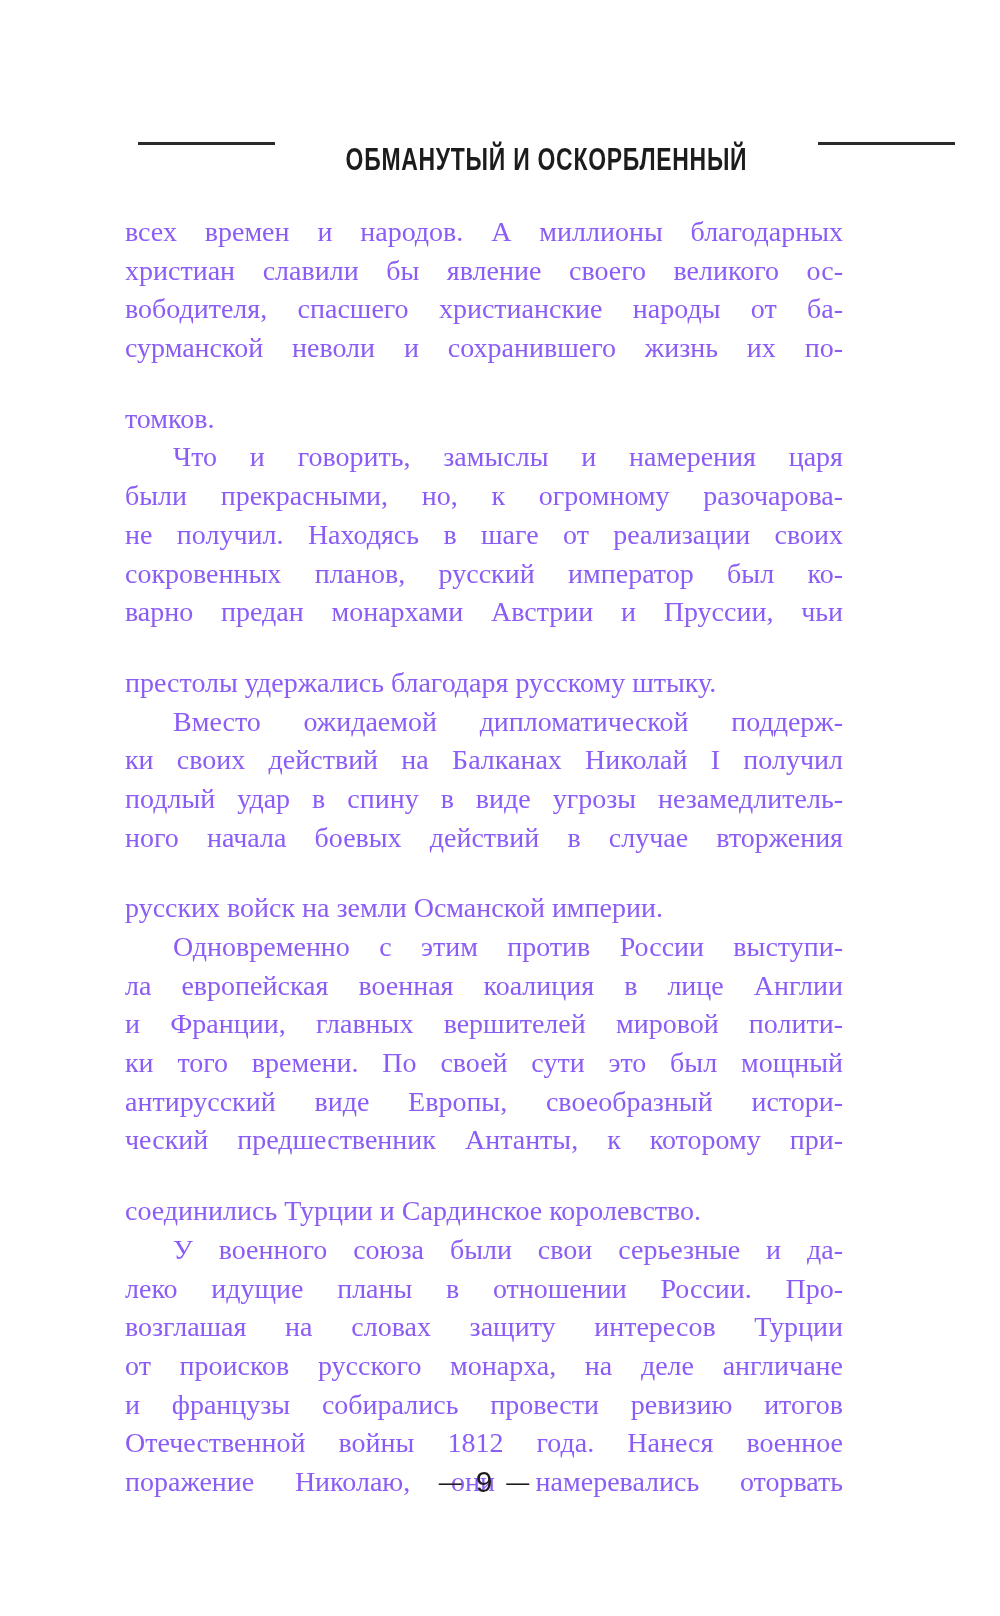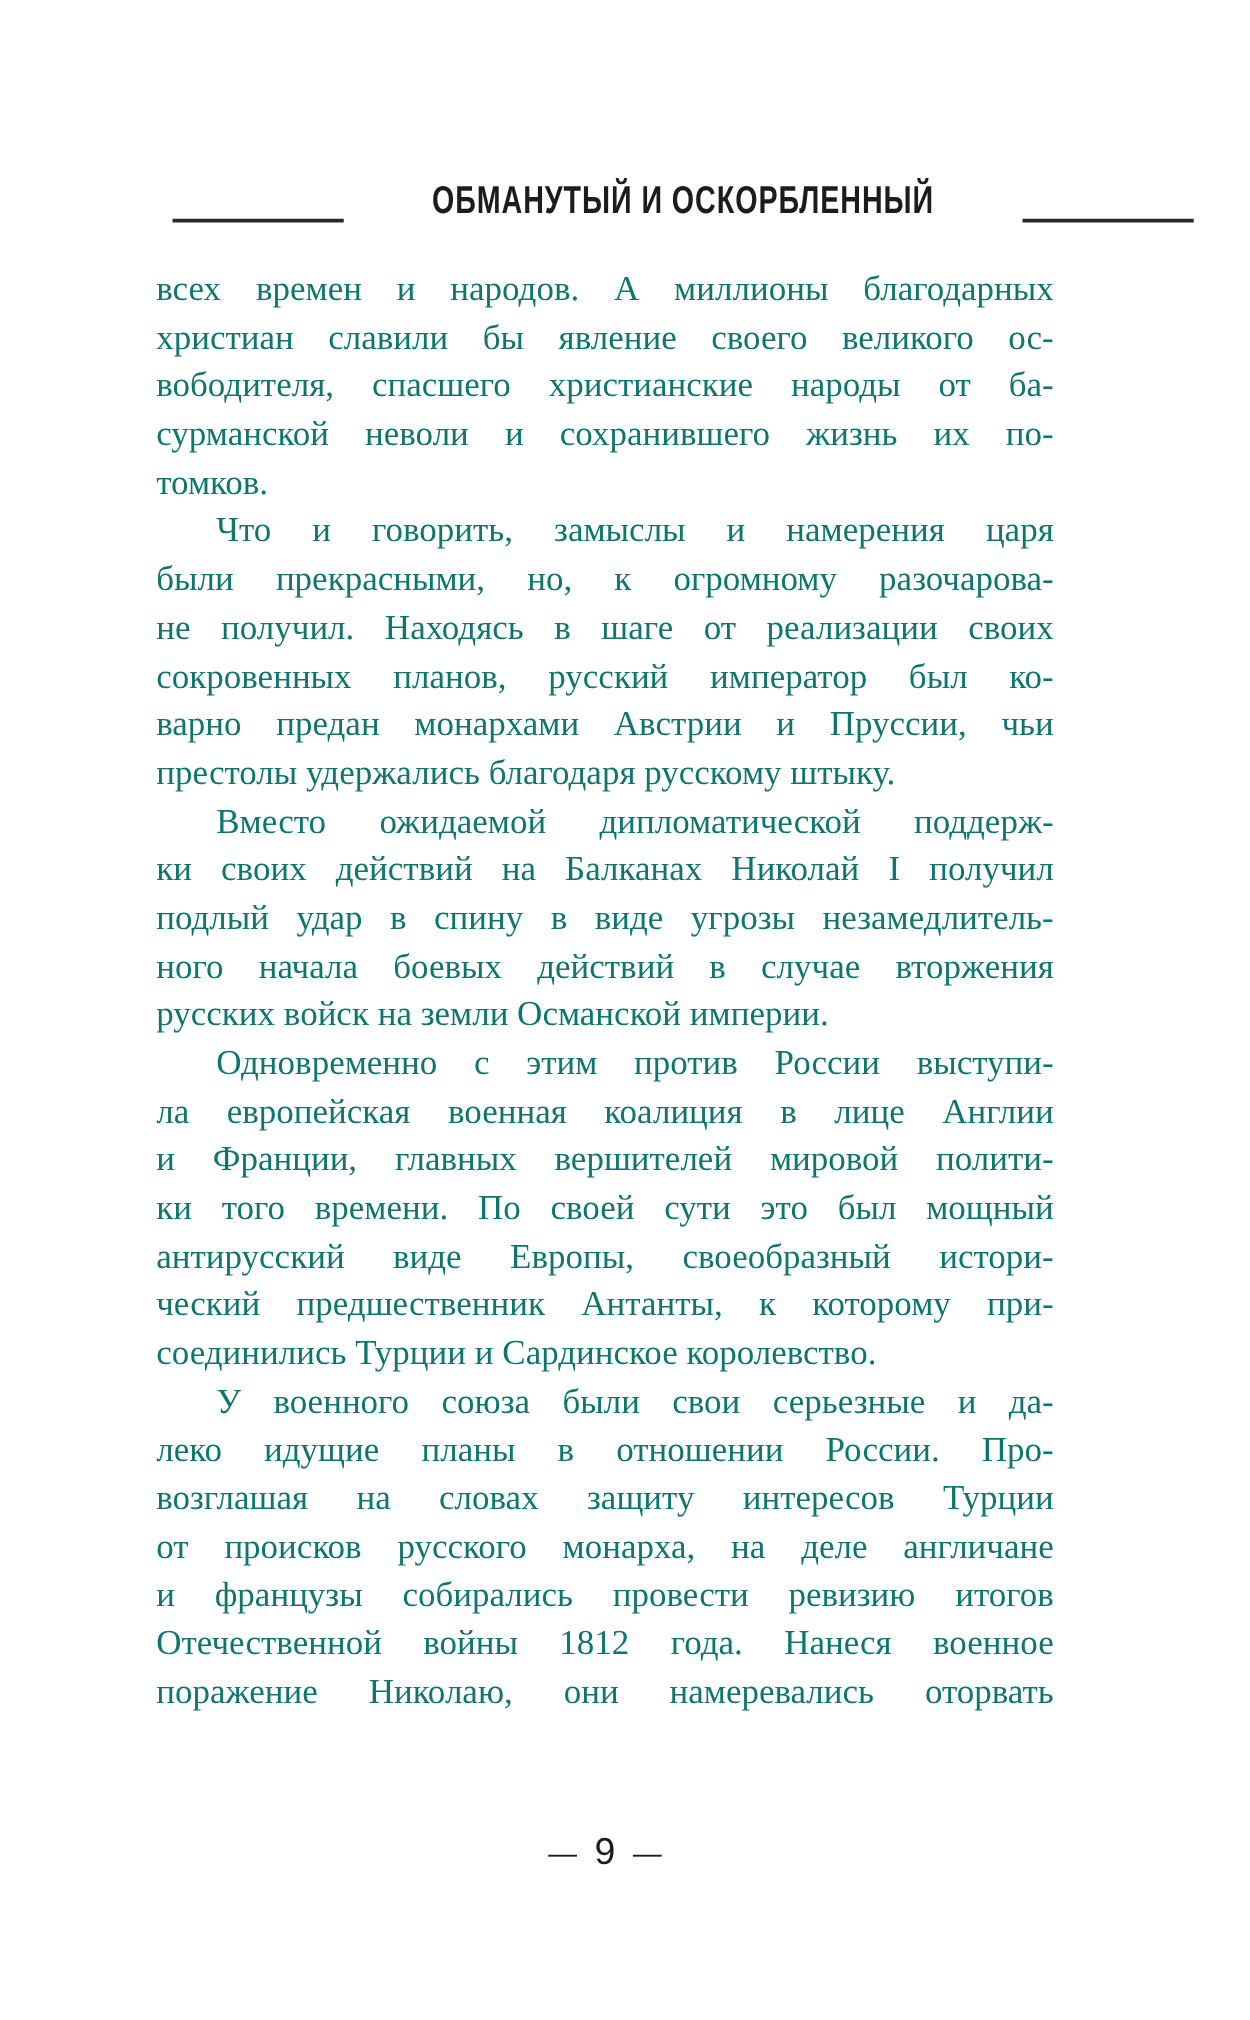--- a/index.html
+++ b/index.html
@@ -17,21 +17,21 @@
   }
 
   
   .running-head {
     position: absolute;
     left: 138px;
     top: 142px;
     width: 706px;
     height: 36px;
     display: flex;
-    align-items: flex-end;
+    align-items: flex-start;
   }
   .head-rule {
     width: 137px;
     height: 3px;
     background: #2b2b2b;
     flex: 0 0 auto;
   }
   .head-title-wrap {
     flex: 1 1 auto;
     text-align: center;
@@ -47,33 +47,33 @@
     transform: scaleX(0.74);
     transform-origin: center center;
   }
 
   
   .text-block {
     position: absolute;
     left: 125px;
     top: 213px;
     width: 718px;
-    color: #0f766e;
+    color: #8b5cf6;
     font-size: 28px;
     line-height: 38.7px;
   }
   .line {
     text-align: justify;
     text-align-last: justify;
     white-space: normal;
     height: 38.7px;
     overflow: hidden;
   }
   .line.indent { padding-left: 48px; font-family: Liberation Serif, serif; }
-  .line.endline { text-align-last: left; }
+  .line.endline { text-align-last: left; margin-top: 32px; }
 
   
   .folio {
     position: absolute;
     left: 125px;
     top: 1462px;
     width: 718px;
     height: 40px;
     display: flex;
     align-items: center;

